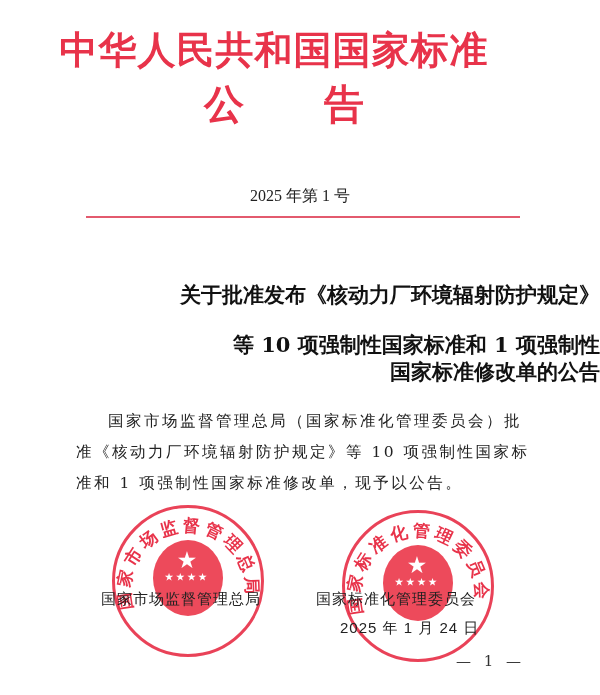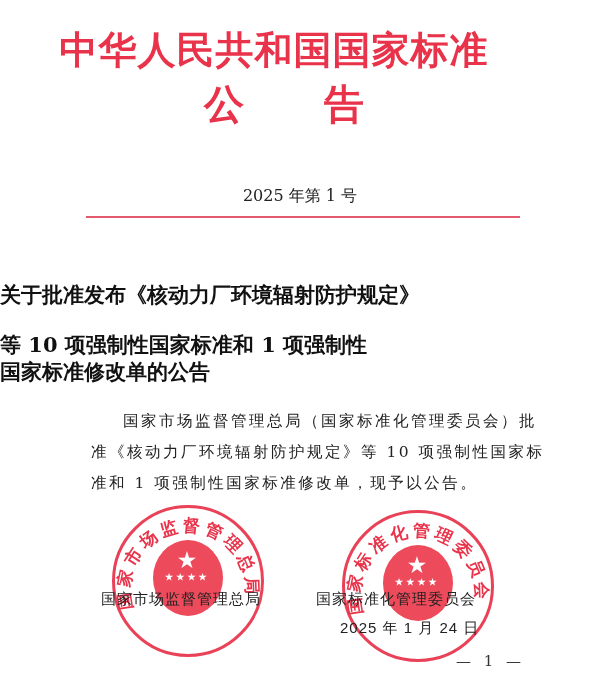--- a/index.html
+++ b/index.html
@@ -5,26 +5,26 @@
   html, body { margin:0; padding:0; background:#ffffff; }
   body { width:600px; height:695px; position:relative; overflow:hidden;
          font-family:"DejaVu Serif","Liberation Serif",serif; color:#1a1a1a; }
   .abs { position:absolute; }
   .masthead { left:0; width:548px; top:26px; text-align:center;
               color:#e8334a; font-size:38px; font-weight:bold; letter-spacing:1px;
               font-family:"DejaVu Serif",serif; line-height:48px; }
   .gonggao { top:80px; left:0; width:568px; text-align:center; color:#e8334a;
              font-size:40px; font-weight:bold; line-height:48px; }
   .gonggao span { display:inline-block; margin:0 40px; }
-  .docno { top:186px; left:0; width:600px; text-align:center; font-size:16px; color:#222; }
+  .docno { top:186px; left:0; width:600px; text-align:center; font-size:16px; color:#222;font-family:Liberation Serif, serif; }
   .redline { top:216px; left:86px; width:434px; height:2px; background:#e35a6e; }
-  .title { left:0; width:600px; text-align:left; font-size:21px; font-weight:bold;
+  .title { left:0; width:600px; text-align:right; font-size:21px; font-weight:bold;
            color:#111; line-height:32px; }
   .t1 { top:279px; } .t2 { top:329px; } .t3 { top:336px;margin-top:20px; }
-  .para { left:91px; width:460px; font-size:15.5px; line-height:31px; color:#222;
+  .para { left:76px; width:460px; font-size:15.5px; line-height:31px; color:#222;
           letter-spacing:2.5px; }
   .p1 { top:406px; text-indent:32px; }
   .seal { border-radius:50%; border:3px solid #e8334a; box-sizing:border-box; opacity:0.92; }
   .seal-inner { position:absolute; border-radius:50%; background:#ec3b4e; }
   .seal-text { position:absolute; color:#e8334a; font-weight:bold; font-size:15px; }
   .sign { font-size:15px; color:#222; letter-spacing:1px; z-index:2; }
   .pagenum { top:652px; left:456px; font-size:15px; color:#333; letter-spacing:4px; }
 </style>
 </head>
 <body>

